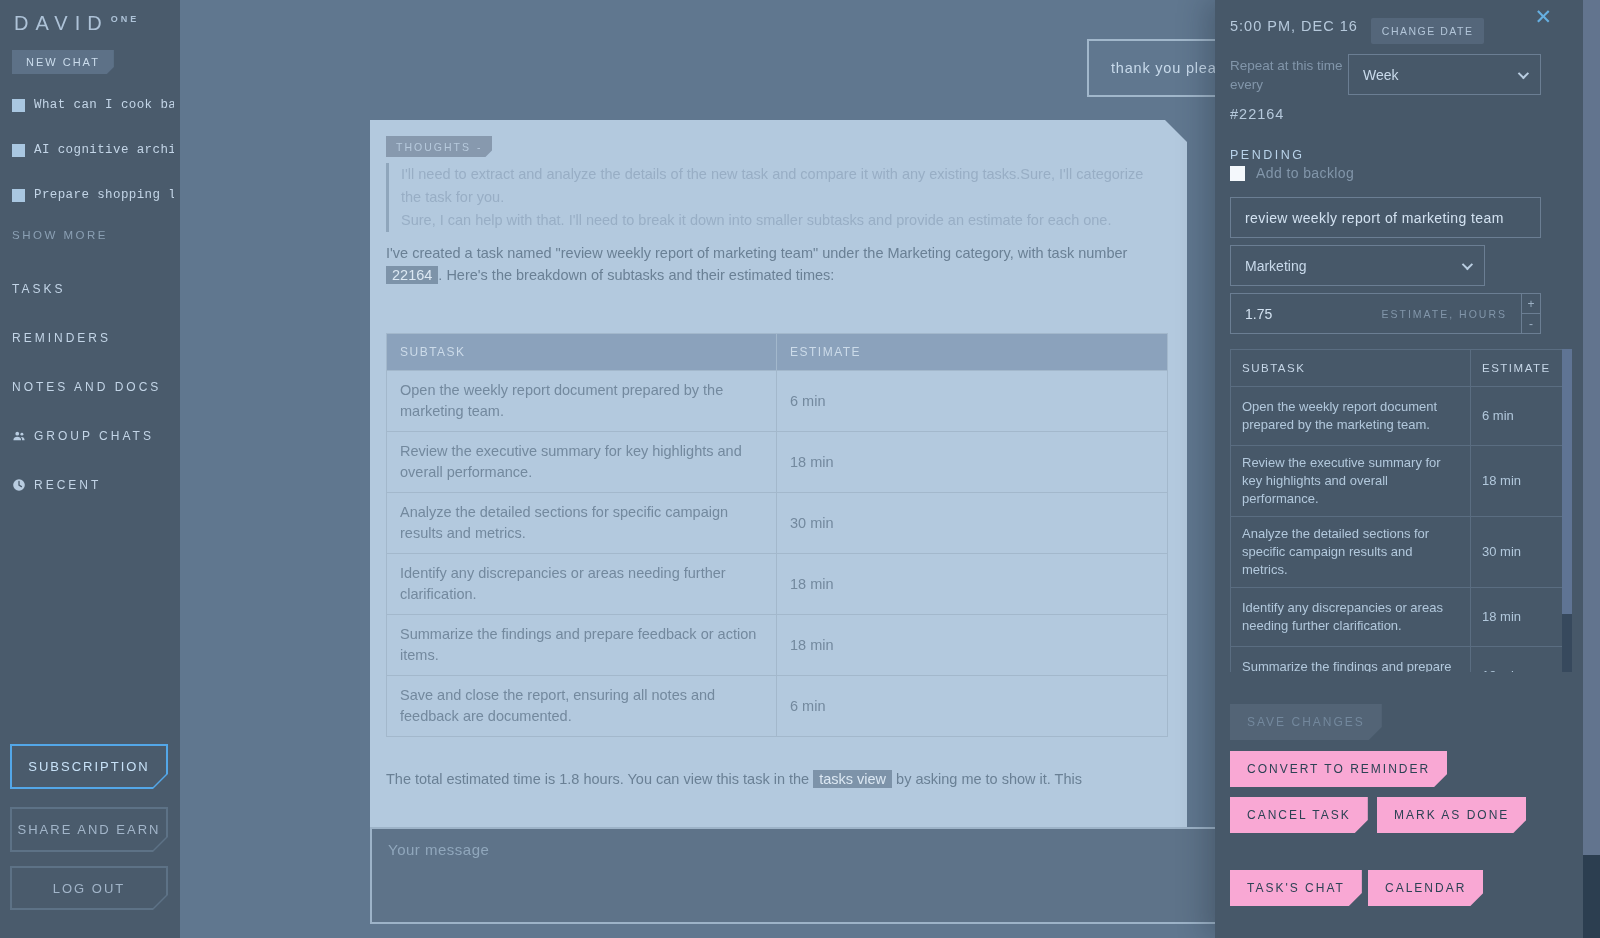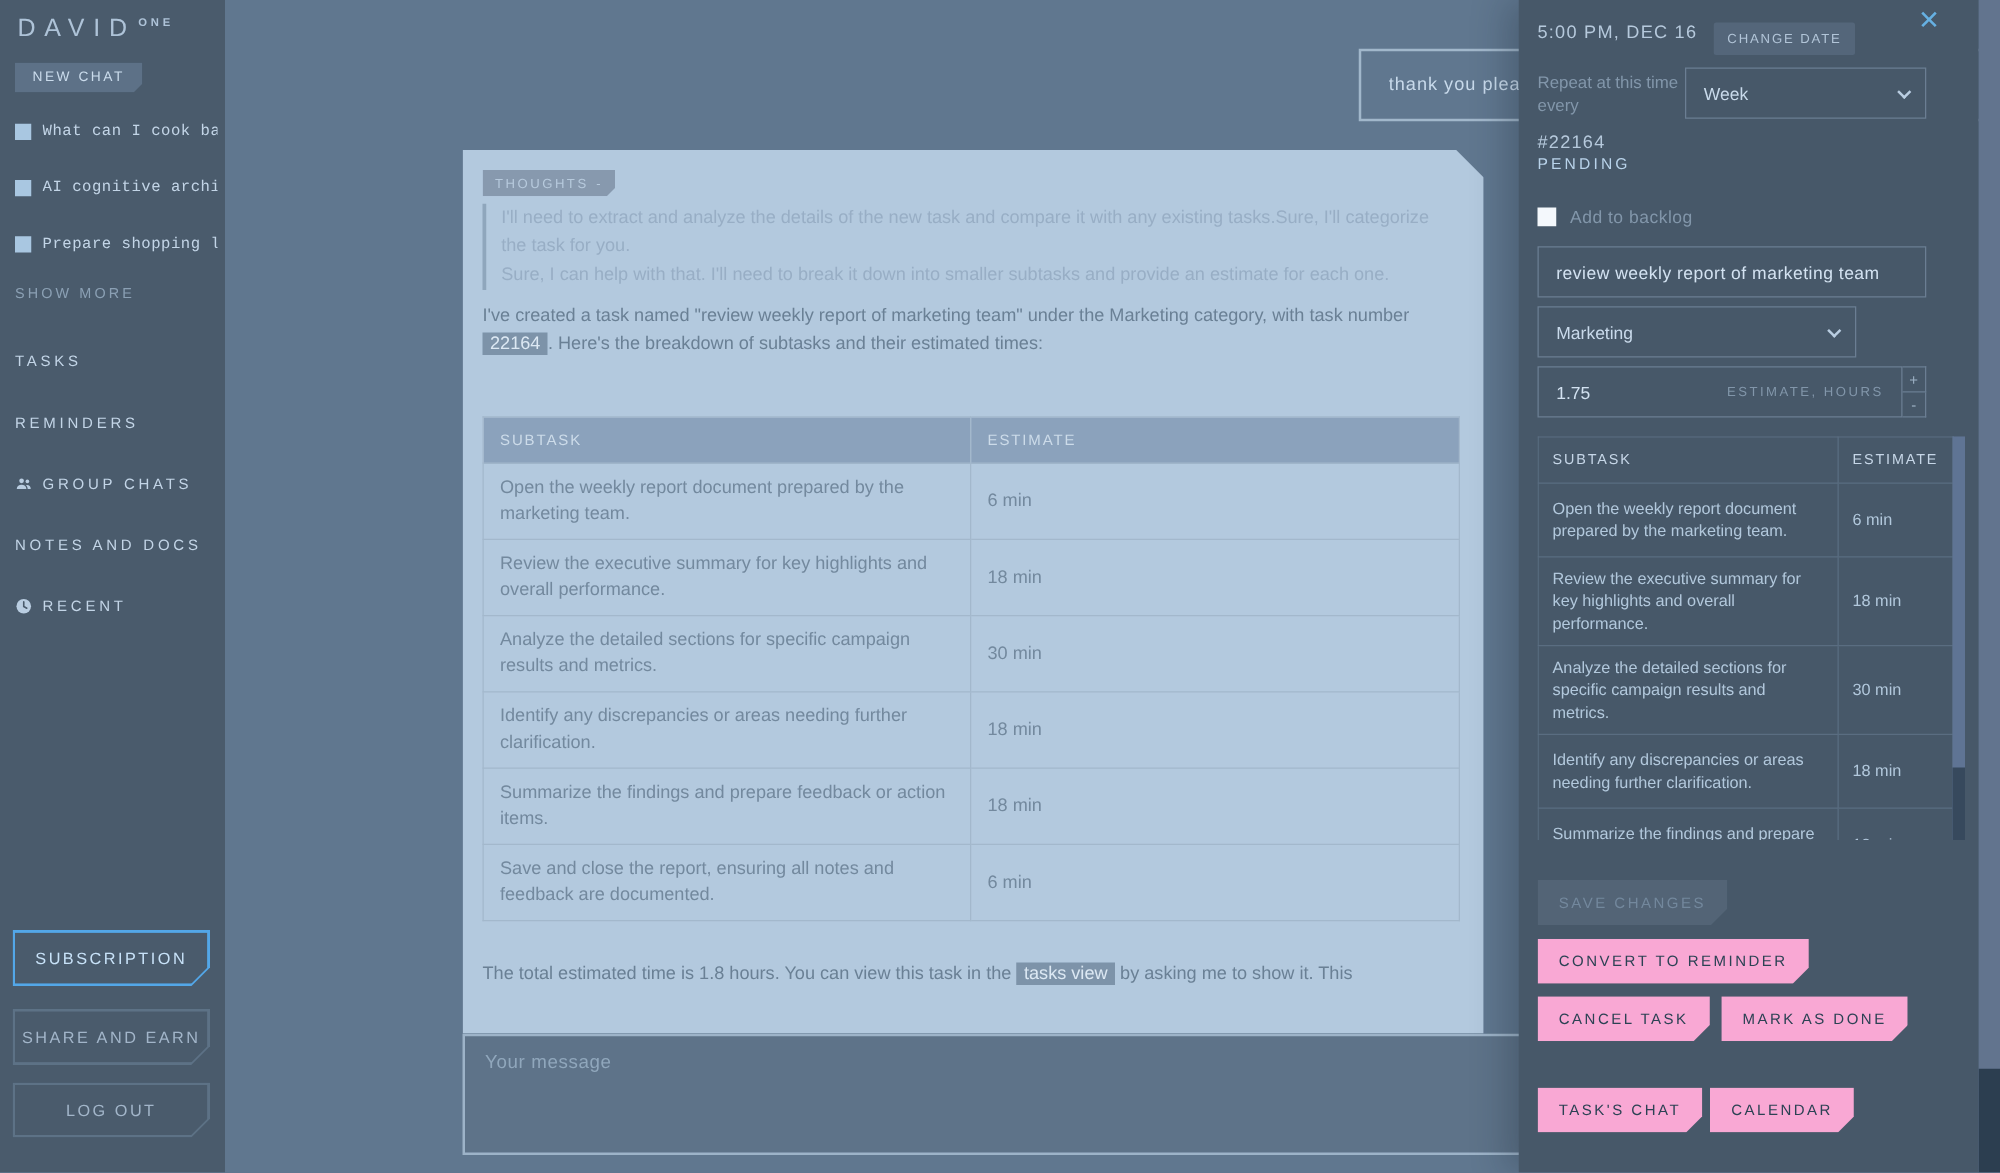--- a/index.html
+++ b/index.html
@@ -103,21 +103,21 @@
     padding:7px 11px; border-radius:2px; cursor:pointer;
   }
   .p-repeat-label { position:absolute; left:15px; top:56px; width:118px; color:#8296aa; font-size:13.5px; line-height:19px; }
   .fselect {
     border:1.5px solid #6b7e93; display:flex; align-items:center; padding:16px 14px;
     color:#c9daeb; cursor:pointer; background:transparent;
   }
   .chev { width:8px; height:8px; border-right:2px solid #b9cde1; border-bottom:2px solid #b9cde1; transform:rotate(45deg) translateY(-2px); margin-left:auto; }
   .p-week { position:absolute; left:133px; top:54px; width:193px; height:41px; font-size:14px; }
   .p-id { position:absolute; left:15px; top:106px; color:#b6c9dc; font-size:14.5px; letter-spacing:1px; }
-  .p-status { position:absolute; left:15px; top:124px; color:#b9d3ea; font-size:12.5px; letter-spacing:2.5px; }
+  .p-status { position:absolute; left:15px; top:148px; color:#b9d3ea; font-size:12.5px; letter-spacing:2.5px; }
   .p-backlog { position:absolute; left:15px; top:165px; display:flex; align-items:center; gap:11px; cursor:pointer; }
   .p-checkbox { width:15px; height:15px; background:#f4f8fc; flex:0 0 auto; }
   .p-backlog span { color:#8296aa; font-size:14px; letter-spacing:.4px; }
   .p-input {
     position:absolute; left:15px; width:311px; height:41px; background:transparent;
     border:1.5px solid #6b7e93; color:#d3e2f1; font-size:14px; letter-spacing:.4px;
     padding:0 14px; outline:none; font-family:"Liberation Sans", sans-serif;
   }
   .p-name { top:197px; }
   .p-cat { position:absolute; left:15px; top:245px; width:255px; height:41px; font-size:14px; }
@@ -266,32 +266,32 @@
     <div class="show-more">SHOW MORE</div>
 
     <div class="nav">
       <div class="nav-item">
         <span>TASKS</span>
       </div>
       <div class="nav-item">
         <span>REMINDERS</span>
       </div>
       <div class="nav-item">
+        <span>NOTES AND DOCS</span>
+      </div>
+      <div class="nav-item">
         <span class="nav-ico">
           <svg viewBox="0 0 24 24" width="14" height="14" fill="#b9cde1">
               <circle cx="9" cy="8" r="3.2"></circle>
               <path d="M2.5 18.5c0-3.2 3.1-5.2 6.5-5.2s6.5 2 6.5 5.2v.8h-13z"></path>
               <circle cx="17" cy="8.8" r="2.5"></circle>
               <path d="M16.6 13.6c2.8.3 4.9 2 4.9 4.7v1h-4.1c0-2.3-.8-4.2-2.3-5.4.5-.2 1-.3 1.5-.3z"></path>
             </svg>
         </span>
         <span>GROUP CHATS</span>
-      </div>
-      <div class="nav-item">
-        <span>NOTES AND DOCS</span>
       </div>
       <div class="nav-item">
         <span class="nav-ico">
           <svg viewBox="0 0 24 24" width="14" height="14">
               <circle cx="12" cy="12" r="10" fill="#b9cde1"></circle>
               <path d="M12 6v6.3l4.2 2.4" stroke="#4a5b6c" stroke-width="2.2" fill="none" stroke-linecap="round"></path>
             </svg>
         </span>
         <span>RECENT</span>
       </div>

